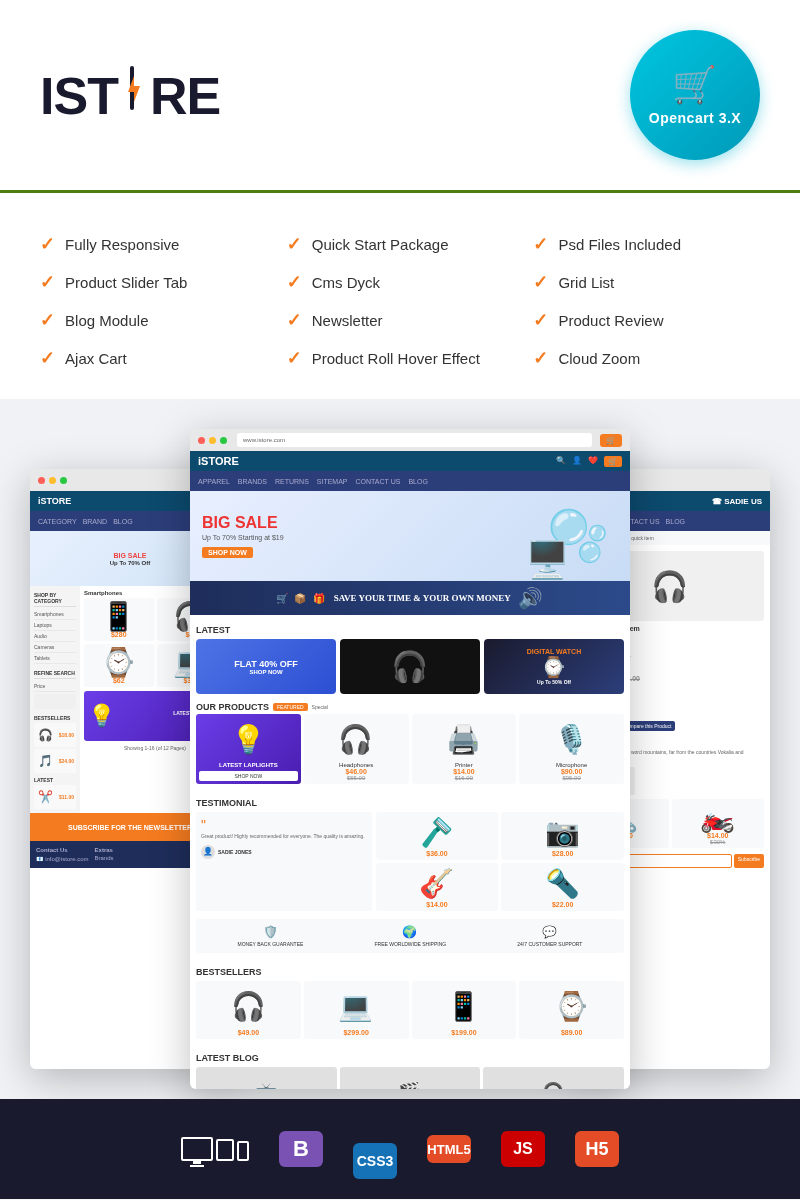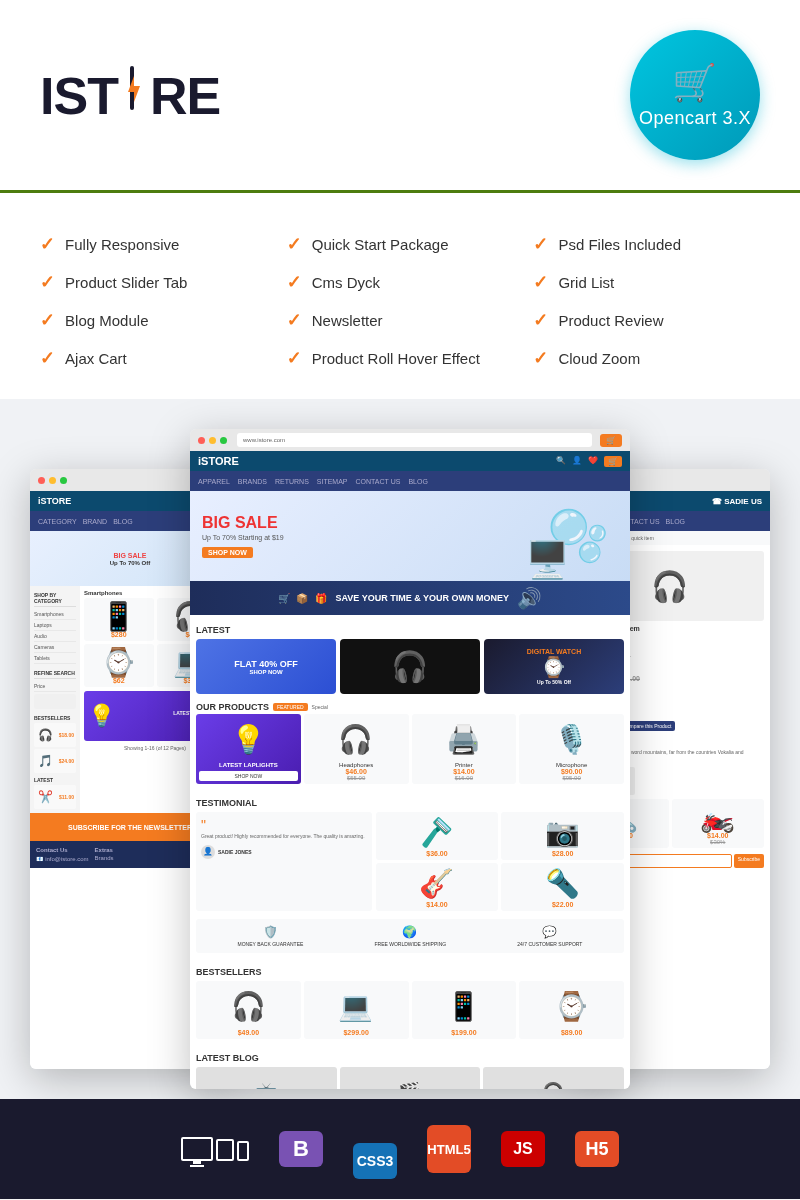--- a/index.html
+++ b/index.html
@@ -57,22 +57,22 @@
       color: white;
       box-shadow: 0 4px 15px rgba(0,180,210,0.4);
     }
 
     .cart-icon-badge {
       font-size: 36px;
       margin-bottom: 4px;
     }
 
     .opencart-label {
-      font-size: 18px;
-      font-weight: 400;
+      font-size: 14px;
+      font-weight: 700;
       letter-spacing: 0.5px;
     }
 
     
     .features {
       background: #fff;
       padding: 40px 40px 30px;
     }
 
     .features-grid {
@@ -675,21 +675,21 @@
           <div style="position:absolute;right:20px;font-size:50px;opacity:0.7;">🫧</div>
           <div style="position:absolute;right:60px;bottom:0;font-size:36px;">🖥️</div>
         </div>
 
         <div style="background:linear-gradient(90deg,#1e2d5a,#2c4a8a);height:34px;display:flex;align-items:center;justify-content:center;gap:8px;">
           <div style="display:flex;gap:6px;align-items:center;">
             <span style="font-size:10px;">🛒</span>
             <span style="font-size:10px;">📦</span>
             <span style="font-size:10px;">🎁</span>
           </div>
-          <div style="color:white;font-size:9px;font-weight:700;text-align:center;">SAVE YOUR TIME &amp; YOUR OWN MONEY</div>
+          <div style="color:white;font-size:9px;font-weight:700;text-align:center;font-family:Liberation Serif, serif;">SAVE YOUR TIME &amp; YOUR OWN MONEY</div>
           <div style="font-size:20px;opacity:0.7;">🔊</div>
         </div>
 
         <div style="padding:4px 6px 2px;">
           <span style="font-size:9px;font-weight:700;color:#333;">LATEST</span>
         </div>
         <div class="banners-row">
           <div class="banner-mini banner-blue">
             <span style="font-size:9px;font-weight:900;">FLAT 40% OFF</span>
             <span style="font-size:6px;">SHOP NOW</span>
@@ -910,21 +910,21 @@
 
   <div class="tech-icon">
     <div style="width:44px;height:36px;background:#7952b3;border-radius:6px;display:flex;align-items:center;justify-content:center;font-size:22px;font-weight:900;color:white;">B</div>
   </div>
 
   <div class="tech-icon">
     <div style="width:44px;height:36px;background:#1572b6;border-radius:6px;display:flex;align-items:center;justify-content:center;font-size:14px;font-weight:900;color:white;margin-top:24px;">CSS3</div>
   </div>
 
   <div class="tech-icon">
-    <div style="width:44px;height:48px;background:#e34c26;border-radius:6px;display:flex;align-items:center;justify-content:center;font-size:13px;font-weight:900;color:white;">HTML5</div>
+    <div style="width:44px;height:28px;background:#e34c26;border-radius:6px;display:flex;align-items:center;justify-content:center;font-size:13px;font-weight:900;color:white;">HTML5</div>
   </div>
 
   <div class="tech-icon">
     <div style="width:44px;height:36px;background:#c00;border-radius:6px;display:flex;align-items:center;justify-content:center;font-size:16px;font-weight:900;color:white;">JS</div>
   </div>
 
   <div class="tech-icon">
     <div style="width:44px;height:36px;background:#e34c26;border-radius:6px;display:flex;align-items:center;justify-content:center;font-size:18px;font-weight:900;color:white;">H5</div>
   </div>
 </div>

